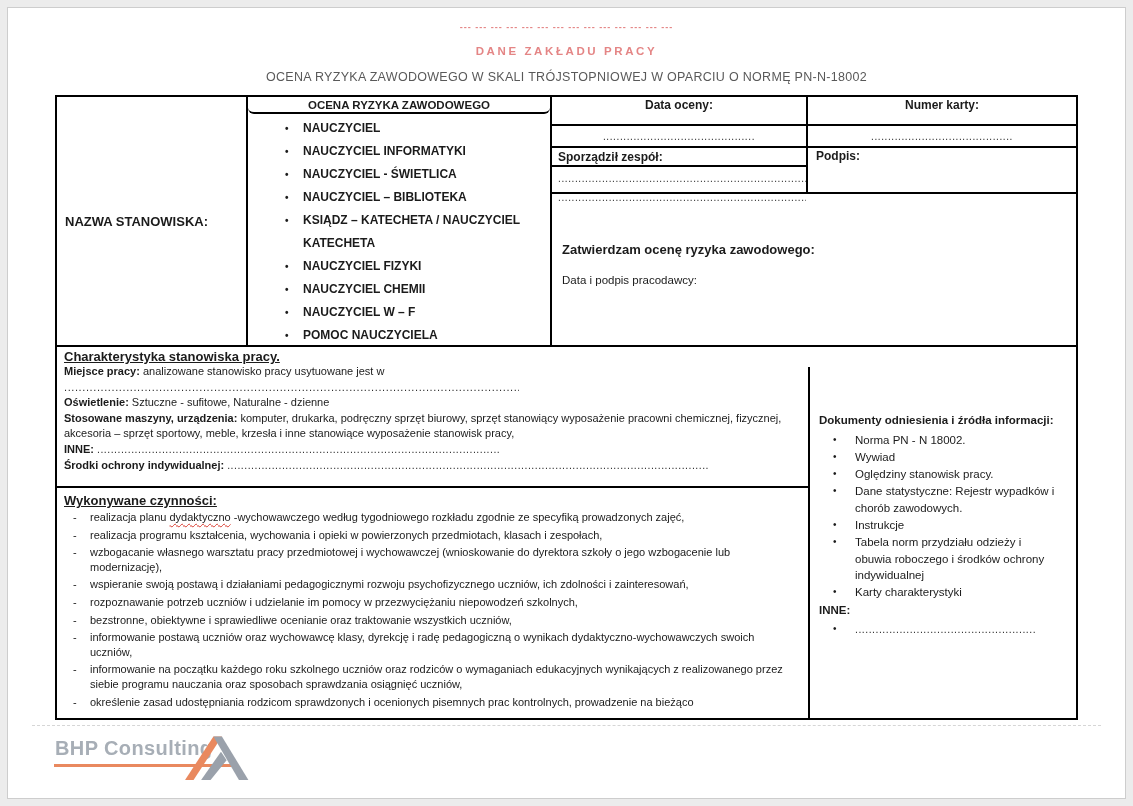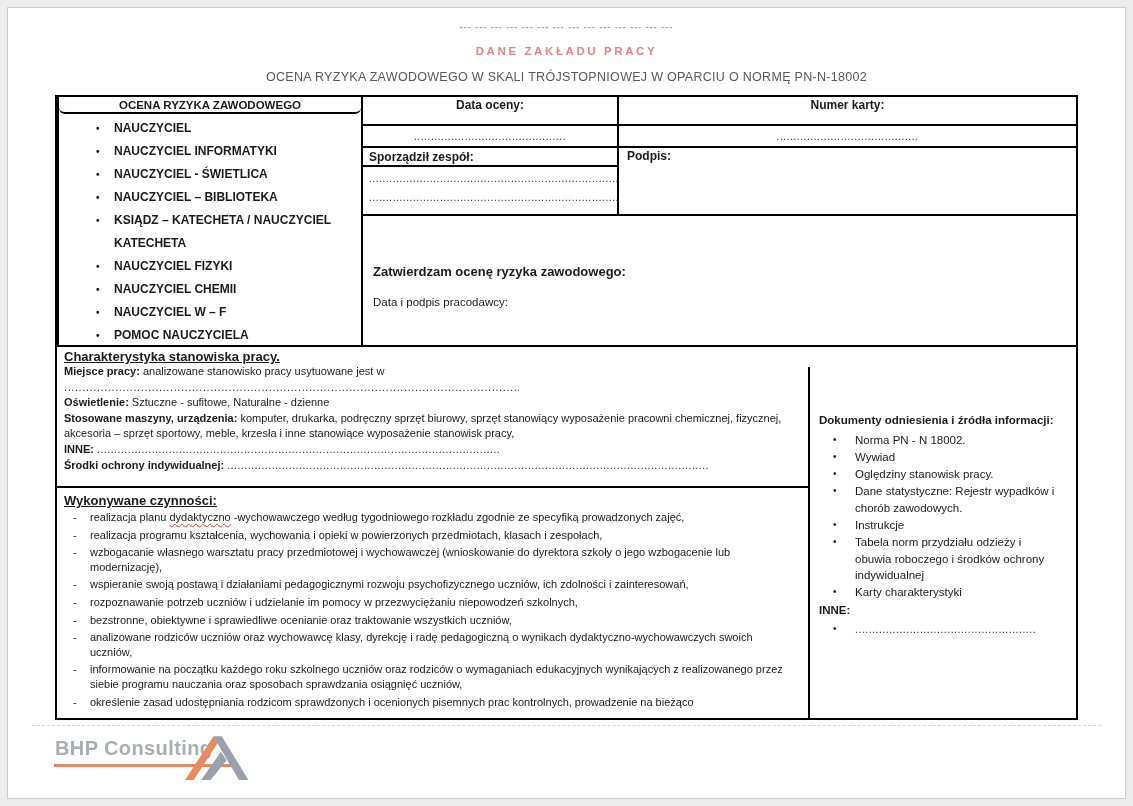--- a/index.html
+++ b/index.html
@@ -40,21 +40,21 @@
   
   .col-right{flex:1;border-left:2px solid #000;display:flex;flex-direction:column;}
   .r-row{display:flex;border-bottom:2px solid #000;}
   .rc1{width:254px;flex:none;}
   .rc2{flex:1;border-left:2px solid #000;}
   .r-head{height:29px;}
   .r-head .rc1,.r-head .rc2{text-align:center;font-weight:bold;font-size:12px;line-height:17px;}
   .r-dots{height:22px;}
   .dots{font-size:10px;letter-spacing:0.6px;color:#2d2d2d;white-space:nowrap;overflow:hidden;}
   .r-dots .rc1,.r-dots .rc2{text-align:center;line-height:22px;}
-  .r-mid{height:68px;justify-content:center;}
+  .r-mid{height:46px;justify-content:center;}
   .sporz-label{height:19px;line-height:18px;border-bottom:2px solid #000;padding-left:6px;
     font-weight:bold;font-size:12px;}
   .sporz-dots{padding-left:6px;line-height:15px;margin-top:4px;}
   .podpis{padding:1px 0 0 8px;font-weight:bold;font-size:12px;}
   .zatw{flex:1;padding:48px 0 0 10px;}
   .zatw-title{font-weight:bold;font-size:13px;}
   .zatw-sub{font-size:11.5px;margin-top:17px;}
   
   .bt-left{width:751px;flex:none;display:flex;flex-direction:column;}
   .sec-char{height:141px;border-bottom:2px solid #000;padding:2px 10px 0 7px;overflow:hidden;}
@@ -96,20 +96,23 @@
 
   <div class="doc-header">
     <div class="dashes">--- --- --- --- --- --- --- --- --- --- --- --- --- ---</div>
     <div class="company-title">DANE ZAKŁADU PRACY</div>
     <div class="doc-subtitle">OCENA RYZYKA ZAWODOWEGO W SKALI TRÓJSTOPNIOWEJ W OPARCIU O NORMĘ PN-N-18002</div>
   </div>
 
   <div class="tbl">
     <div class="t-top">
 
+      <div class="cell-nazwa">
+        <span>NAZWA STANOWISKA:</span>
+      </div>
 
       <div class="col-pos">
         <div class="pos-header">OCENA RYZYKA ZAWODOWEGO</div>
         <div class="pos-list">
             <div class="li">
               <span class="marker">•</span>
               <span class="li-text">NAUCZYCIEL</span>
             </div>
             <div class="li">
               <span class="marker">•</span>
@@ -220,21 +223,21 @@
               <div class="li">
                 <span class="marker">-</span>
                 <span class="li-text">rozpoznawanie potrzeb uczniów i udzielanie im pomocy w przezwyciężaniu niepowodzeń szkolnych,</span>
               </div>
               <div class="li">
                 <span class="marker">-</span>
                 <span class="li-text">bezstronne, obiektywne i sprawiedliwe ocenianie oraz traktowanie wszystkich uczniów,</span>
               </div>
               <div class="li">
                 <span class="marker">-</span>
-                <span class="li-text">analizowane rodziców uczniów oraz wychowawcę klasy, dyrekcję i radę pedagogiczną o wynikach dydaktyczno-wychowawczych swoich uczniów,</span>
+                <span class="li-text">informowanie postawą uczniów oraz wychowawcę klasy, dyrekcję i radę pedagogiczną o wynikach dydaktyczno-wychowawczych swoich uczniów,</span>
               </div>
               <div class="li">
                 <span class="marker">-</span>
                 <span class="li-text">informowanie na początku każdego roku szkolnego uczniów oraz rodziców o wymaganiach edukacyjnych wynikających z realizowanego przez siebie programu nauczania oraz sposobach sprawdzania osiągnięć uczniów,</span>
               </div>
               <div class="li">
                 <span class="marker">-</span>
                 <span class="li-text">określenie zasad udostępniania rodzicom sprawdzonych i ocenionych pisemnych prac kontrolnych, prowadzenie na bieżąco</span>
               </div>
             </div>

